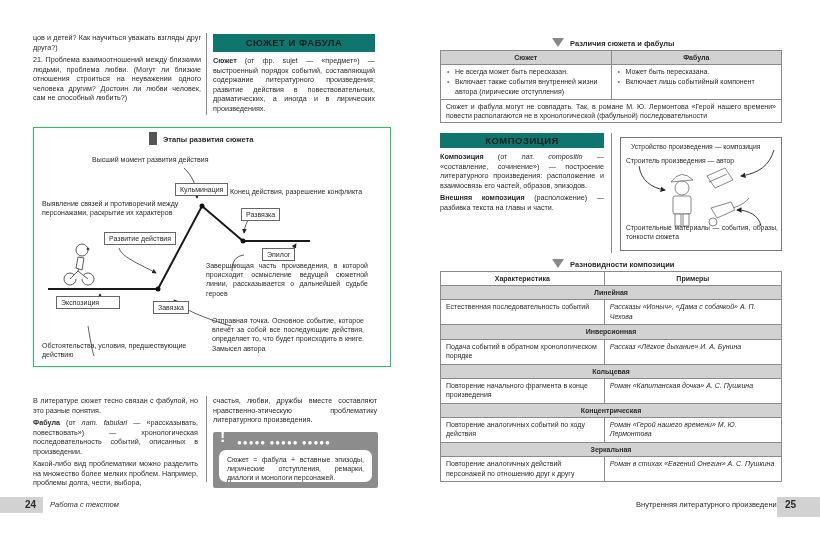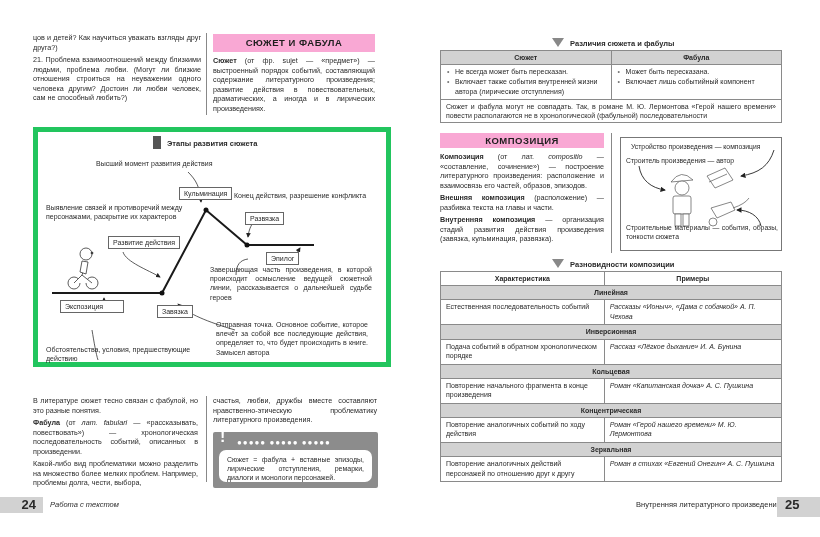--- a/index.html
+++ b/index.html
@@ -6,24 +6,24 @@
   html, body { width: 820px; height: 537px; background: #ffffff; overflow: hidden; }
   body { position: relative; font-family: "Liberation Sans", "DejaVu Sans", sans-serif; color: #2a2a2a; font-size: 7.2px; line-height: 1.32; }
   .abs { position: absolute; }
   .para { text-align: justify; }
   .para p { margin-bottom: 3px; }
   b, .bold { font-weight: bold; }
   i { font-style: italic; margin-top: 19px; }
 
   .vline { position: absolute; width: 1px; background: #888; }
 
-  .section-banner { background: #f9a8d4; text-align: center; font-weight: bold; letter-spacing: 0.5px; color: #1e1e1e; }
-
-  
-  .diagram { border: 5px solid #22c55e; background: #fff; }
+  .section-banner { background: #0f766e; text-align: center; font-weight: bold; letter-spacing: 0.5px; color: #1e1e1e; }
+
+  
+  .diagram { border: 1px solid #22c55e; background: #fff; }
   .diagram-title { position: absolute; font-weight: bold; font-size: 7.5px; }
   .diagram-title .bar { display: inline-block; width: 8px; height: 13px; background: #555; vertical-align: -3px; margin-right: 6px; }
   .lbl-box { position: absolute; border: 1px solid #666; background: #fff; padding: 1px 4px; font-size: 7px; white-space: nowrap; }
   .note { position: absolute; font-size: 7px; text-align: justify; }
 
   
   table { border-collapse: collapse; width: 100%; }
   td, th { border: 1px solid #8a8a8a; padding: 2px 5px; font-size: 7px; vertical-align: top; }
   th { background: #d2d2d2; font-weight: bold; text-align: center; }
   .grouprow td { background: #d2d2d2; font-weight: bold; text-align: center; }
@@ -33,21 +33,21 @@
   ul.bul li { position: relative; padding-left: 9px; margin-bottom: 1px; }
   ul.bul li::before { content: "•"; position: absolute; left: 1px; color: #777; }
 
   
   .notebox { background: #8c8c8c; border-radius: 2px; }
   .notebox .dots { position: absolute; left: 24px; top: 6px; letter-spacing: 1px; color: #fff; font-size: 8px; }
   .notebox .bang { position: absolute; left: 7px; top: -6px; color: #fff; font-weight: bold; font-size: 16px; }
   .notebox .inner { position: absolute; left: 6px; top: 18px; right: 6px; bottom: 6px; background: #fff; border-radius: 7px; padding: 5px 8px; text-align: justify; font-size: 7px; }
 
   
-  .pagenum { position: absolute; background: #d2d2d2; font-weight: bold; font-size: 13px; }
+  .pagenum { position: absolute; background: #d2d2d2; font-weight: bold; font-size: 10px; }
   .running { position: absolute; font-size: 7.5px; }
 </style>
 </head>
 <body>
 
 <div class="abs para" style="left:33px; top:33px; width:168px;">
   <p>цов и детей? Как научиться уважать взгляды друг друга?)</p>
   <p>21. Проблема взаимоотношений между близкими людьми, проблема любви. (Могут ли близкие отношения строиться на неуважении одного человека другим? Достоин ли любви человек, сам не способный любить?)</p>
 </div>
 
@@ -161,21 +161,20 @@
     </tr>
   </tbody>
     </table>
 </div>
 
 <div class="abs section-banner" style="left:440px; top:133px; width:164px; height:15px; line-height:15px; font-size:9.5px;">КОМПОЗИЦИЯ</div>
 
 <div class="abs para" style="left:440px; top:152px; width:164px;">
   <p><b>Композиция</b><span> (от лат. </span><i>compositio</i><span> — «составление, сочинение») — построение литературного произведения: расположение и взаимосвязь его частей, образов, эпизодов.</span></p>
   <p><b>Внешняя композиция</b><span> (расположение) — разбивка текста на главы и части.</span></p>
-  <p><b>Внутренняя композиция</b><span> — организация стадий развития действия произведения (завязка, кульминация, развязка).</span></p>
 </div>
 
 <div class="vline" style="left:611px; top:133px; height:120px;"></div>
 
 <div class="abs" style="left:620px; top:137px; width:162px; height:114px; border:1px solid #777;">
   <div class="abs" style="left:10px; top:5px; width:150px; font-size:6.8px;">Устройство произведения — композиция</div>
   <div class="abs" style="left:5px; top:19px; width:150px; font-size:6.8px;">Строитель произведения — автор</div>
   <svg class="abs" style="left:0; top:0;" width="162" height="114" viewBox="0 0 162 114">
     <defs>
       <marker id="ah2" markerWidth="6" markerHeight="6" refX="5" refY="3" orient="auto">

